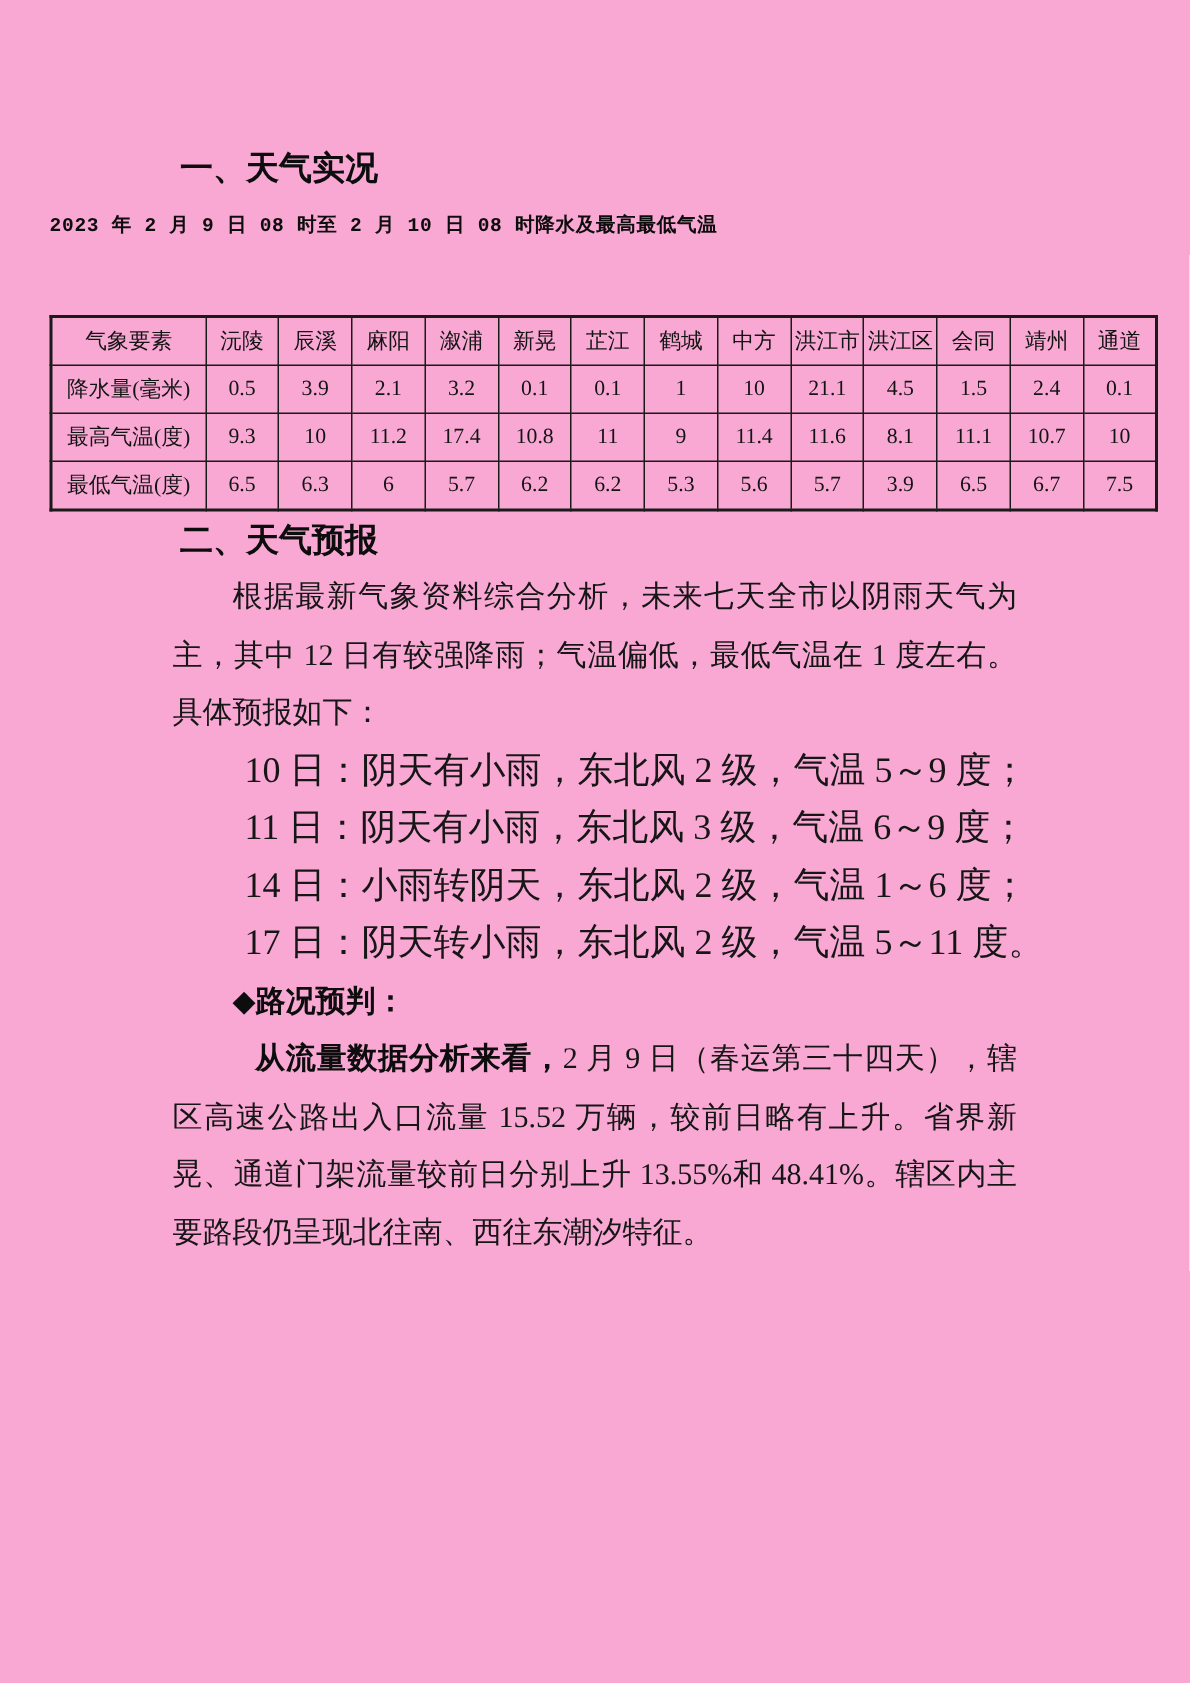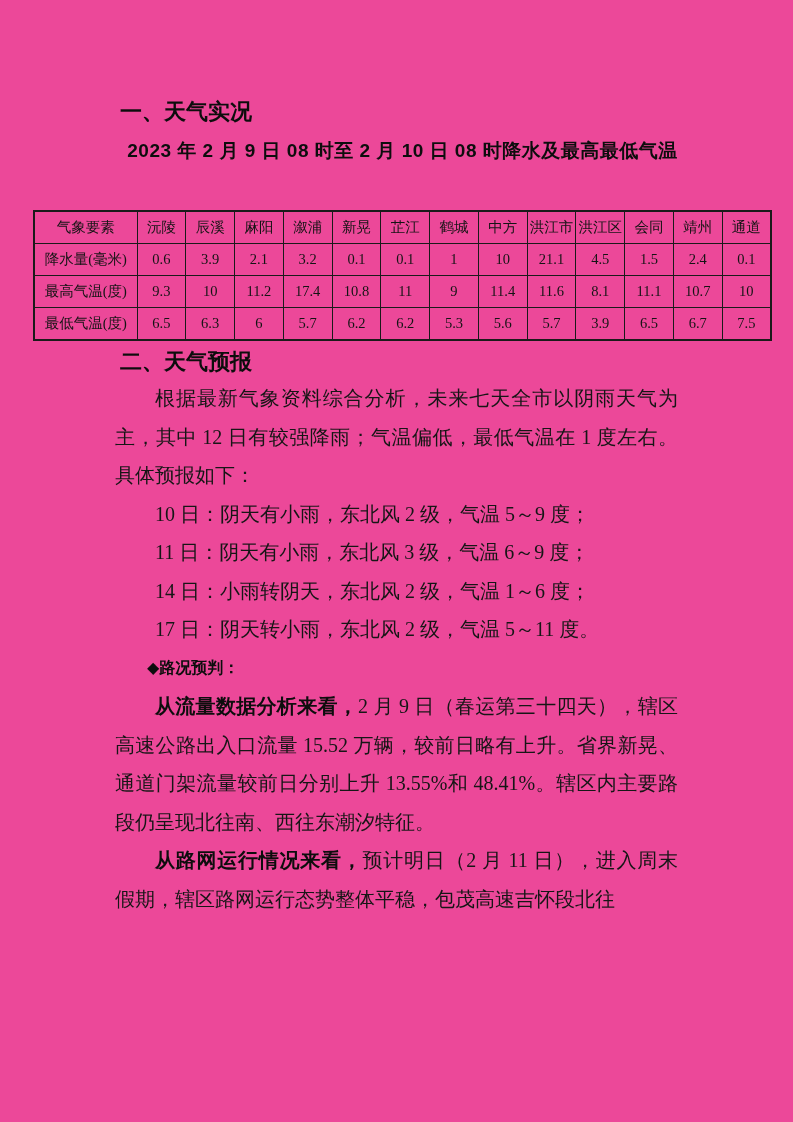--- a/index.html
+++ b/index.html
@@ -1,43 +1,43 @@
 <!DOCTYPE html>
 <html><head>
 <meta charset="utf-8">
 <style>
   html,body{margin:0;padding:0;background:#ffffff;}
   .page{
     position:relative;
     width:793px;height:1122px;
     margin:0 auto;
-    background:#ec4899;
+    background:#f9a8d4;
     color:#161616;
     font-family:"Liberation Serif","DejaVu Serif",serif;
     overflow:hidden;
     box-sizing:border-box;
     padding-top:98px;
   }
   h1.sec{
     margin:0 0 0 120px;
     font-size:22px;
     line-height:27px;
     font-weight:bold;
     color:#0d0d0d;
     font-family:"Liberation Sans","DejaVu Sans",sans-serif;
   }
   .tbl-title{
     width:739px;
     margin:14px 0 4px 33px;
-    text-align:center;
-    font-size:19px;
+    text-align:left;
+    font-size:13px;
     font-weight:bold;
     color:#0d0d0d;
     line-height:23px;
-    font-family:Liberation Sans, sans-serif;
+    font-family:Liberation Mono, monospace;
     letter-spacing:0.5px;
   }
   table.weather{
     margin-left:33px;
     width:739px;
     border-collapse:collapse;
     border:2px solid #1a1a1a;
     table-layout:fixed;
     margin-top:48px;
   }
@@ -51,46 +51,46 @@
     padding:0 1px;
     color:#141414;
   }
   table.weather col.c-label{width:103px;}
   h2.sec{
     margin:7px 0 0 120px;
     font-size:22px;
     line-height:27px;
     font-weight:bold;
     color:#0d0d0d;
-    font-family:Liberation Serif, serif;
+    font-family:Liberation Mono, monospace;
   }
   .body{
     width:563px;
     margin:0 0 0 115px;
     font-size:20px;
     line-height:38.5px;
     text-align:justify;
     text-indent:2em;
     color:#161616;
   }
   .body.first{margin-top:4px;}
-  .body b, .body .lead{font-weight:bold;color:#0d0d0d;}
+  .body b, .body .lead{font-weight:bold;color:#0d0d0d;margin-left:15px;}
   .forecast-line{
     width:600px;
     margin:0 0 0 115px;
-    font-size:20px;
+    font-size:24px;
     line-height:38.5px;
     text-indent:2em;
     white-space:nowrap;
     color:#161616;
   }
   .road-head{
     width:563px;
     margin:0 0 0 115px;
-    font-size:16px;
+    font-size:20px;
     line-height:38.5px;
     text-indent:2em;
     font-weight:bold;
     color:#0d0d0d;
   }
 </style>
 </head>
 <body>
 
 <div class="page">
@@ -117,21 +117,21 @@
           <th>洪江市</th>
           <th>洪江区</th>
           <th>会同</th>
           <th>靖州</th>
           <th>通道</th>
         </tr>
     </thead>
     <tbody id="weather-body">
         <tr>
           <td>降水量(毫米)</td>
-          <td>0.6</td>
+          <td>0.5</td>
           <td>3.9</td>
           <td>2.1</td>
           <td>3.2</td>
           <td>0.1</td>
           <td>0.1</td>
           <td>1</td>
           <td>10</td>
           <td>21.1</td>
           <td>4.5</td>
           <td>1.5</td>
@@ -181,15 +181,14 @@
       <p class="forecast-line">10 日：阴天有小雨，东北风 2 级，气温 5～9 度；</p>
       <p class="forecast-line">11 日：阴天有小雨，东北风 3 级，气温 6～9 度；</p>
       <p class="forecast-line">14 日：小雨转阴天，东北风 2 级，气温 1～6 度；</p>
       <p class="forecast-line">17 日：阴天转小雨，东北风 2 级，气温 5～11 度。</p>
     </div>
 
   <p class="road-head"><span>◆</span><span>路况预判：</span></p>
 
   <p class="body"><span class="lead">从流量数据分析来看，</span><span>2 月 9 日（春运第三十四天），辖区高速公路出入口流量 15.52 万辆，较前日略有上升。省界新晃、通道门架流量较前日分别上升 13.55%和 48.41%。辖区内主要路段仍呈现北往南、西往东潮汐特征。</span></p>
 
-  <p class="body"><span class="lead">从路网运行情况来看，</span><span>预计明日（2 月 11 日），进入周末假期，辖区路网运行态势整体平稳，包茂高速吉怀段北往</span></p>
 
 </div>
 
 </body></html>

